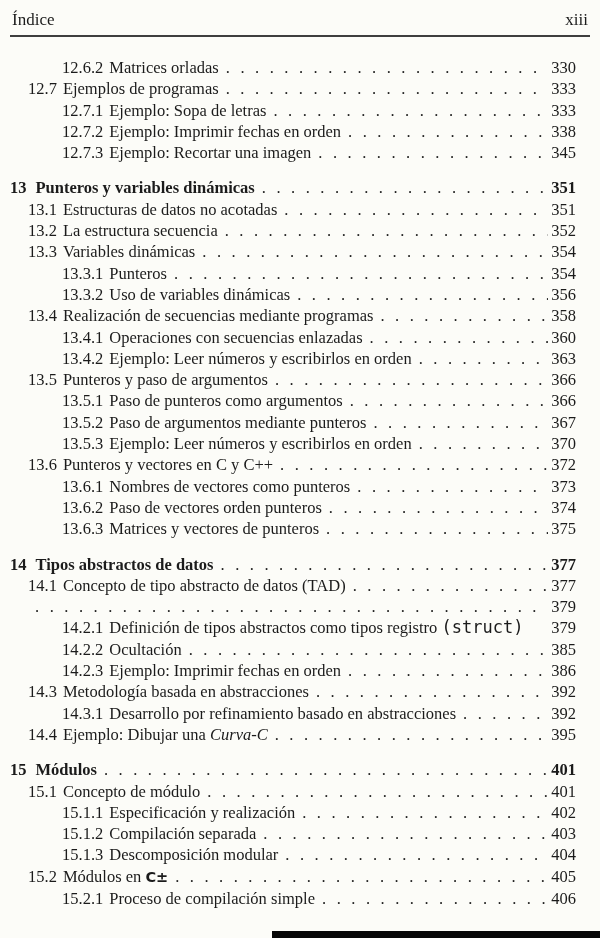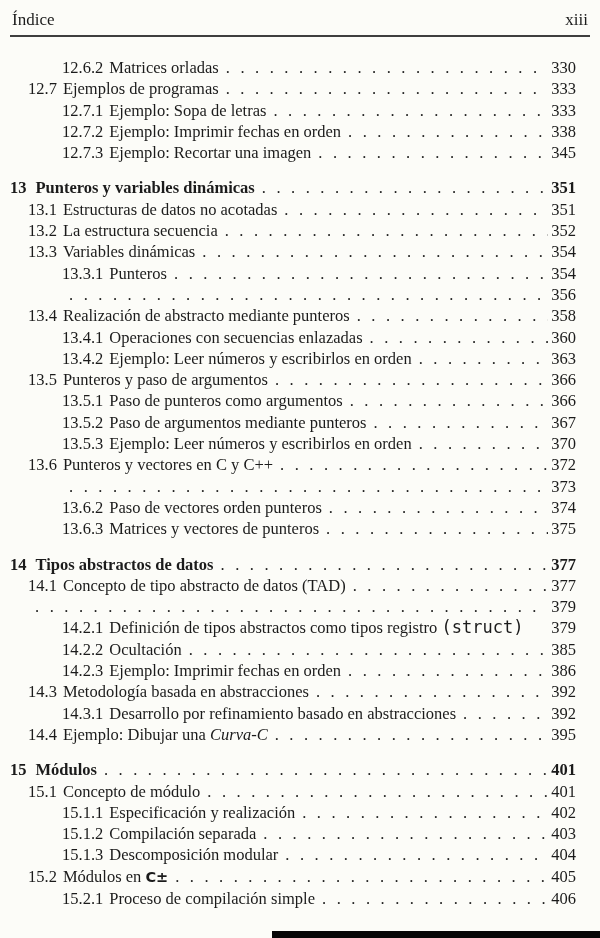--- a/index.html
+++ b/index.html
@@ -84,25 +84,26 @@
         <span class="label"><span class="num">13.3</span><span>Variables dinámicas</span></span>
         <span class="leader">............................................................</span>
         <span class="page-num">354</span>
       </div>
       <div class="row lvl3">
         <span class="label"><span class="num">13.3.1</span><span>Punteros</span></span>
         <span class="leader">............................................................</span>
         <span class="page-num">354</span>
       </div>
       <div class="row lvl3">
+        <span class="label"><span class="num">13.3.2</span><span>Uso de variables dinámicas</span></span>
         <span class="leader">............................................................</span>
         <span class="page-num">356</span>
       </div>
       <div class="row lvl2">
-        <span class="label"><span class="num">13.4</span><span>Realización de abstracto mediante punteros</span></span>
+        <span class="label"><span class="num">13.4</span><span>Realización de secuencias mediante programas</span></span>
         <span class="leader">............................................................</span>
         <span class="page-num">358</span>
       </div>
       <div class="row lvl3">
         <span class="label"><span class="num">13.4.1</span><span>Operaciones con secuencias enlazadas</span></span>
         <span class="leader">............................................................</span>
         <span class="page-num">360</span>
       </div>
       <div class="row lvl3">
         <span class="label"><span class="num">13.4.2</span><span>Ejemplo: Leer números y escribirlos en orden</span></span>
@@ -128,20 +129,21 @@
         <span class="label"><span class="num">13.5.3</span><span>Ejemplo: Leer números y escribirlos en orden</span></span>
         <span class="leader">............................................................</span>
         <span class="page-num">370</span>
       </div>
       <div class="row lvl2">
         <span class="label"><span class="num">13.6</span><span>Punteros y vectores en C y C++</span></span>
         <span class="leader">............................................................</span>
         <span class="page-num">372</span>
       </div>
       <div class="row lvl3">
+        <span class="label"><span class="num">13.6.1</span><span>Nombres de vectores como punteros</span></span>
         <span class="leader">............................................................</span>
         <span class="page-num">373</span>
       </div>
       <div class="row lvl3">
         <span class="label"><span class="num">13.6.2</span><span>Paso de vectores orden punteros</span></span>
         <span class="leader">............................................................</span>
         <span class="page-num">374</span>
       </div>
       <div class="row lvl3">
         <span class="label"><span class="num">13.6.3</span><span>Matrices y vectores de punteros</span></span>

